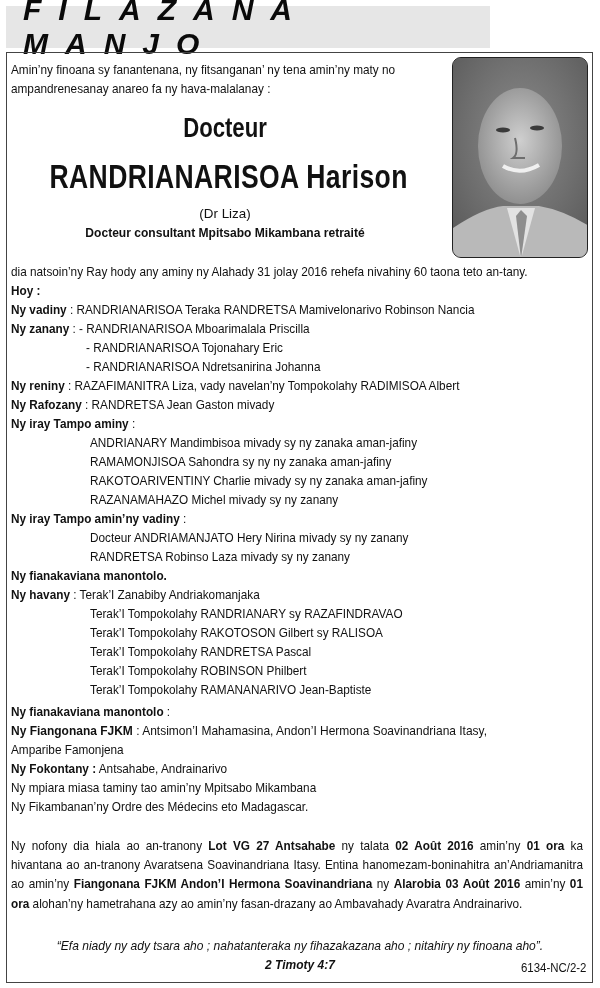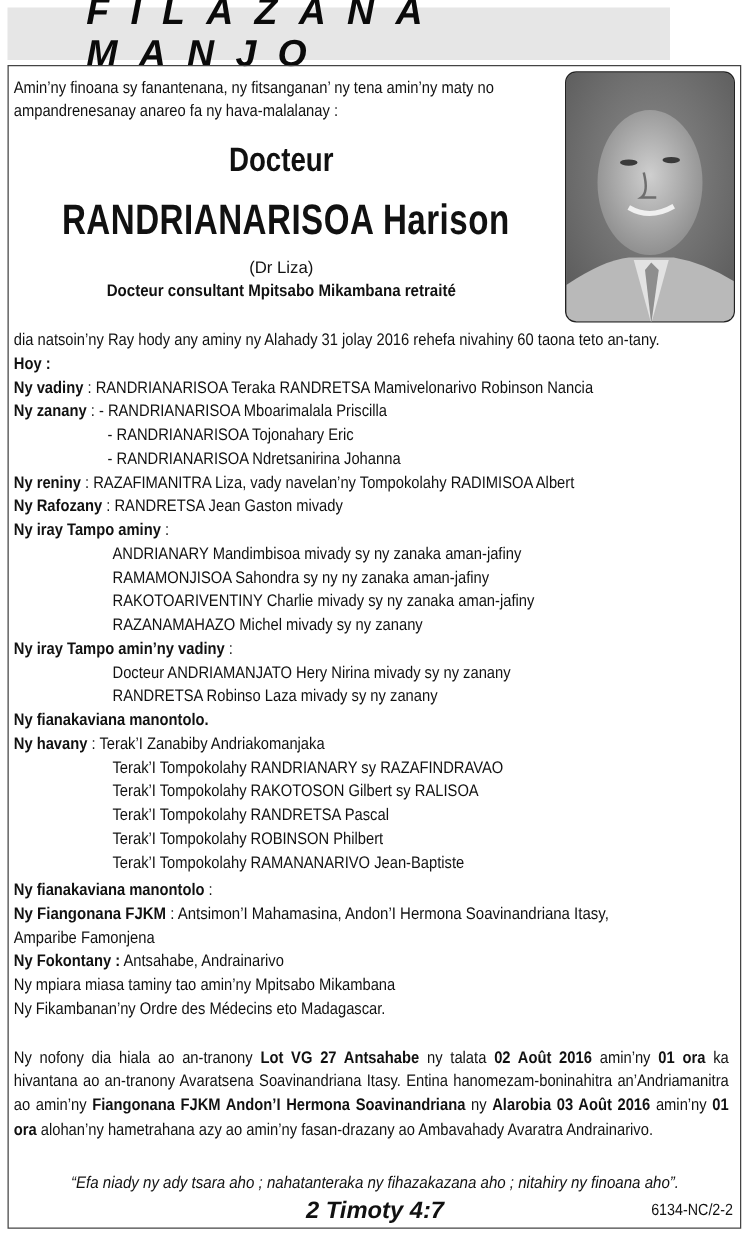--- a/index.html
+++ b/index.html
@@ -1,19 +1,19 @@
 <!DOCTYPE html>
 <html><head>
 <meta charset="utf-8">
 <style>
   html, body { margin: 0; padding: 0; background: #ffffff; }
   body { width: 600px; height: 988px; position: relative; overflow: hidden;
          font-family: "Liberation Sans", sans-serif; color: #111; }
   .header-bar { position: absolute; left: 6px; top: 6px; width: 484px; height: 42px;
-                background: #e6e6e6; display: flex; align-items: center; justify-content: center; padding-left: 46px; }
+                background: #e6e6e6; display: flex; align-items: center; justify-content: center; }
   .header-title { font-family: "Liberation Sans", sans-serif; font-weight: bold; font-style: italic;
                   font-size: 30px; letter-spacing: 17px; color: #0a0a0a; margin-left: 17px; }
   .frame { position: absolute; left: 6px; top: 52px; width: 587px; height: 931px;
            border: 1.5px solid #444; box-sizing: border-box; }
   .photo { position: absolute; left: 452px; top: 57px; width: 136px; height: 201px;
            border-radius: 9px; border: 1.5px solid #222; box-sizing: border-box; overflow: hidden;
            background: #7b7b7b; }
   .txt { position: absolute; font-size: 13.4px; line-height: 19.2px; white-space: nowrap;
          transform-origin: left top; transform: scaleX(0.88); }
   .b { font-weight: bold; }
@@ -23,21 +23,21 @@
   .fullname { position: absolute; left: 0; width: 450px; top: 157px; text-align: center;
               font-weight: bold; font-size: 34px; letter-spacing: 0.5px; transform: scaleX(0.78); white-space: nowrap; }
   .nick { position: absolute; left: 0; width: 450px; top: 206px; text-align: center; font-size: 13.4px; }
   .role { position: absolute; left: 0; width: 450px; top: 225px; text-align: center; font-size: 13.4px; font-weight: bold; transform: scaleX(0.9); }
   .row { position: absolute; left: 11px; font-size: 13.4px; white-space: nowrap; transform-origin: left top; transform: scaleX(0.88); }
   .ind1 { left: 86px; }
   .ind2 { left: 90px; }
   .just { position: absolute; left: 11px; width: 650px; font-size: 13.4px; line-height: 19.2px;
           text-align: justify; transform-origin: left top; transform: scaleX(0.88); }
   .quote { position: absolute; left: 0; width: 600px; top: 938px; text-align: center; font-style: italic; font-size: 13.4px; transform: scaleX(0.9); }
-  .verse { position: absolute; left: 0; width: 600px; top: 958px; text-align: center; font-style: italic; font-weight: bold; font-size: 19px; }
+  .verse { position: absolute; left: 0; width: 600px; top: 958px; text-align: center; font-style: italic; font-weight: bold; font-size: 12px; }
   .ref { position: absolute; right: 14px; top: 960px; font-size: 13px; transform: scaleX(0.88); transform-origin: right top; }
 </style>
 </head>
 <body>
 
 <div class="header-bar">
   <span class="header-title">FILAZANA MANJO</span>
 </div>
 
 <div class="frame"></div>

